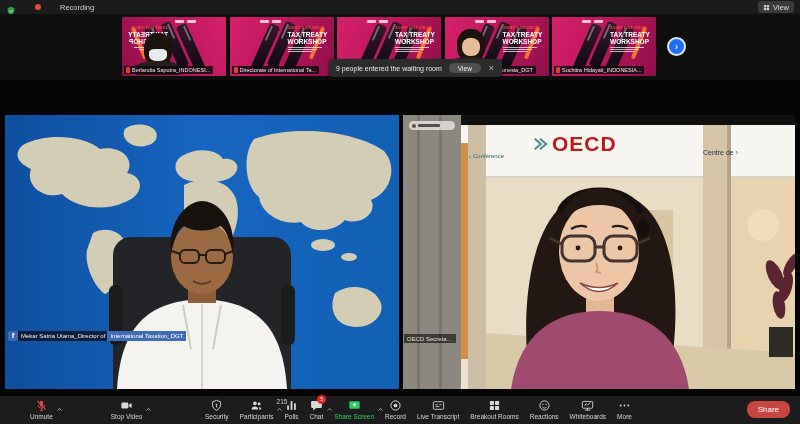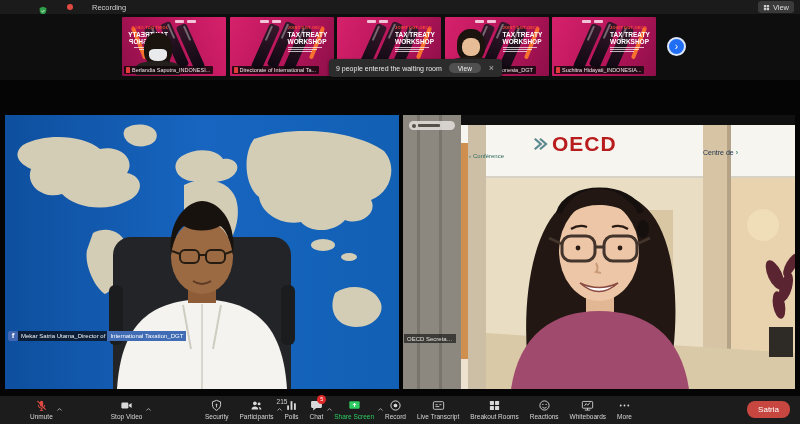--- a/index.html
+++ b/index.html
@@ -3,21 +3,21 @@
 <meta charset="utf-8">
 <style>
   * { margin:0; padding:0; box-sizing:border-box; }
   html,body { width:800px; height:424px; background:#000; overflow:hidden;
     font-family:"Liberation Sans", sans-serif; }
   #app { position:relative; width:800px; height:424px; background:#050505; }
 
   
   .topbar { position:absolute; left:0; top:0; width:800px; height:14px;
     background:#1b1b1b; display:flex; align-items:center; }
-  .tb-left { display:flex; align-items:center; gap:19px; padding-left:6px;margin-left:32px; }
+  .tb-left { display:flex; align-items:center; gap:19px; padding-left:6px; }
   .shield-ic { width:10px; height:10px; display:inline-block; }
   .rec-dot { width:6px; height:6px; border-radius:50%; background:#e04a43; display:inline-block; }
   .rec-label { font-size:7.5px; color:#cfcfcf; }
   .view-btn { position:absolute; right:6px; top:1px; height:12px; border:0; cursor:pointer;
     background:#3a3a3a; color:#ddd; border-radius:3px; font-size:7.5px;
     display:flex; align-items:center; gap:3px; padding:0 5px; font-family:inherit; }
   .view-btn svg { width:7px; height:7px; }
 
   
   .filmstrip { position:absolute; left:0; top:14px; width:800px; height:66px; background:#0e0e0e; }
@@ -554,15 +554,15 @@
     <svg class="main-ic" viewBox="0 0 24 24">
             <g fill="#d9d9d9">
               <circle cx="5" cy="12" r="1.7"></circle>
               <circle cx="12" cy="12" r="1.7"></circle>
               <circle cx="19" cy="12" r="1.7"></circle>
             </g>
           </svg>
     <span class="tb-label">More</span>
   </div>
       </div>
-    <button class="leave-btn">Satria</button>
+    <button class="leave-btn">Share</button>
   </div>
 </div>
 
 </body></html>

